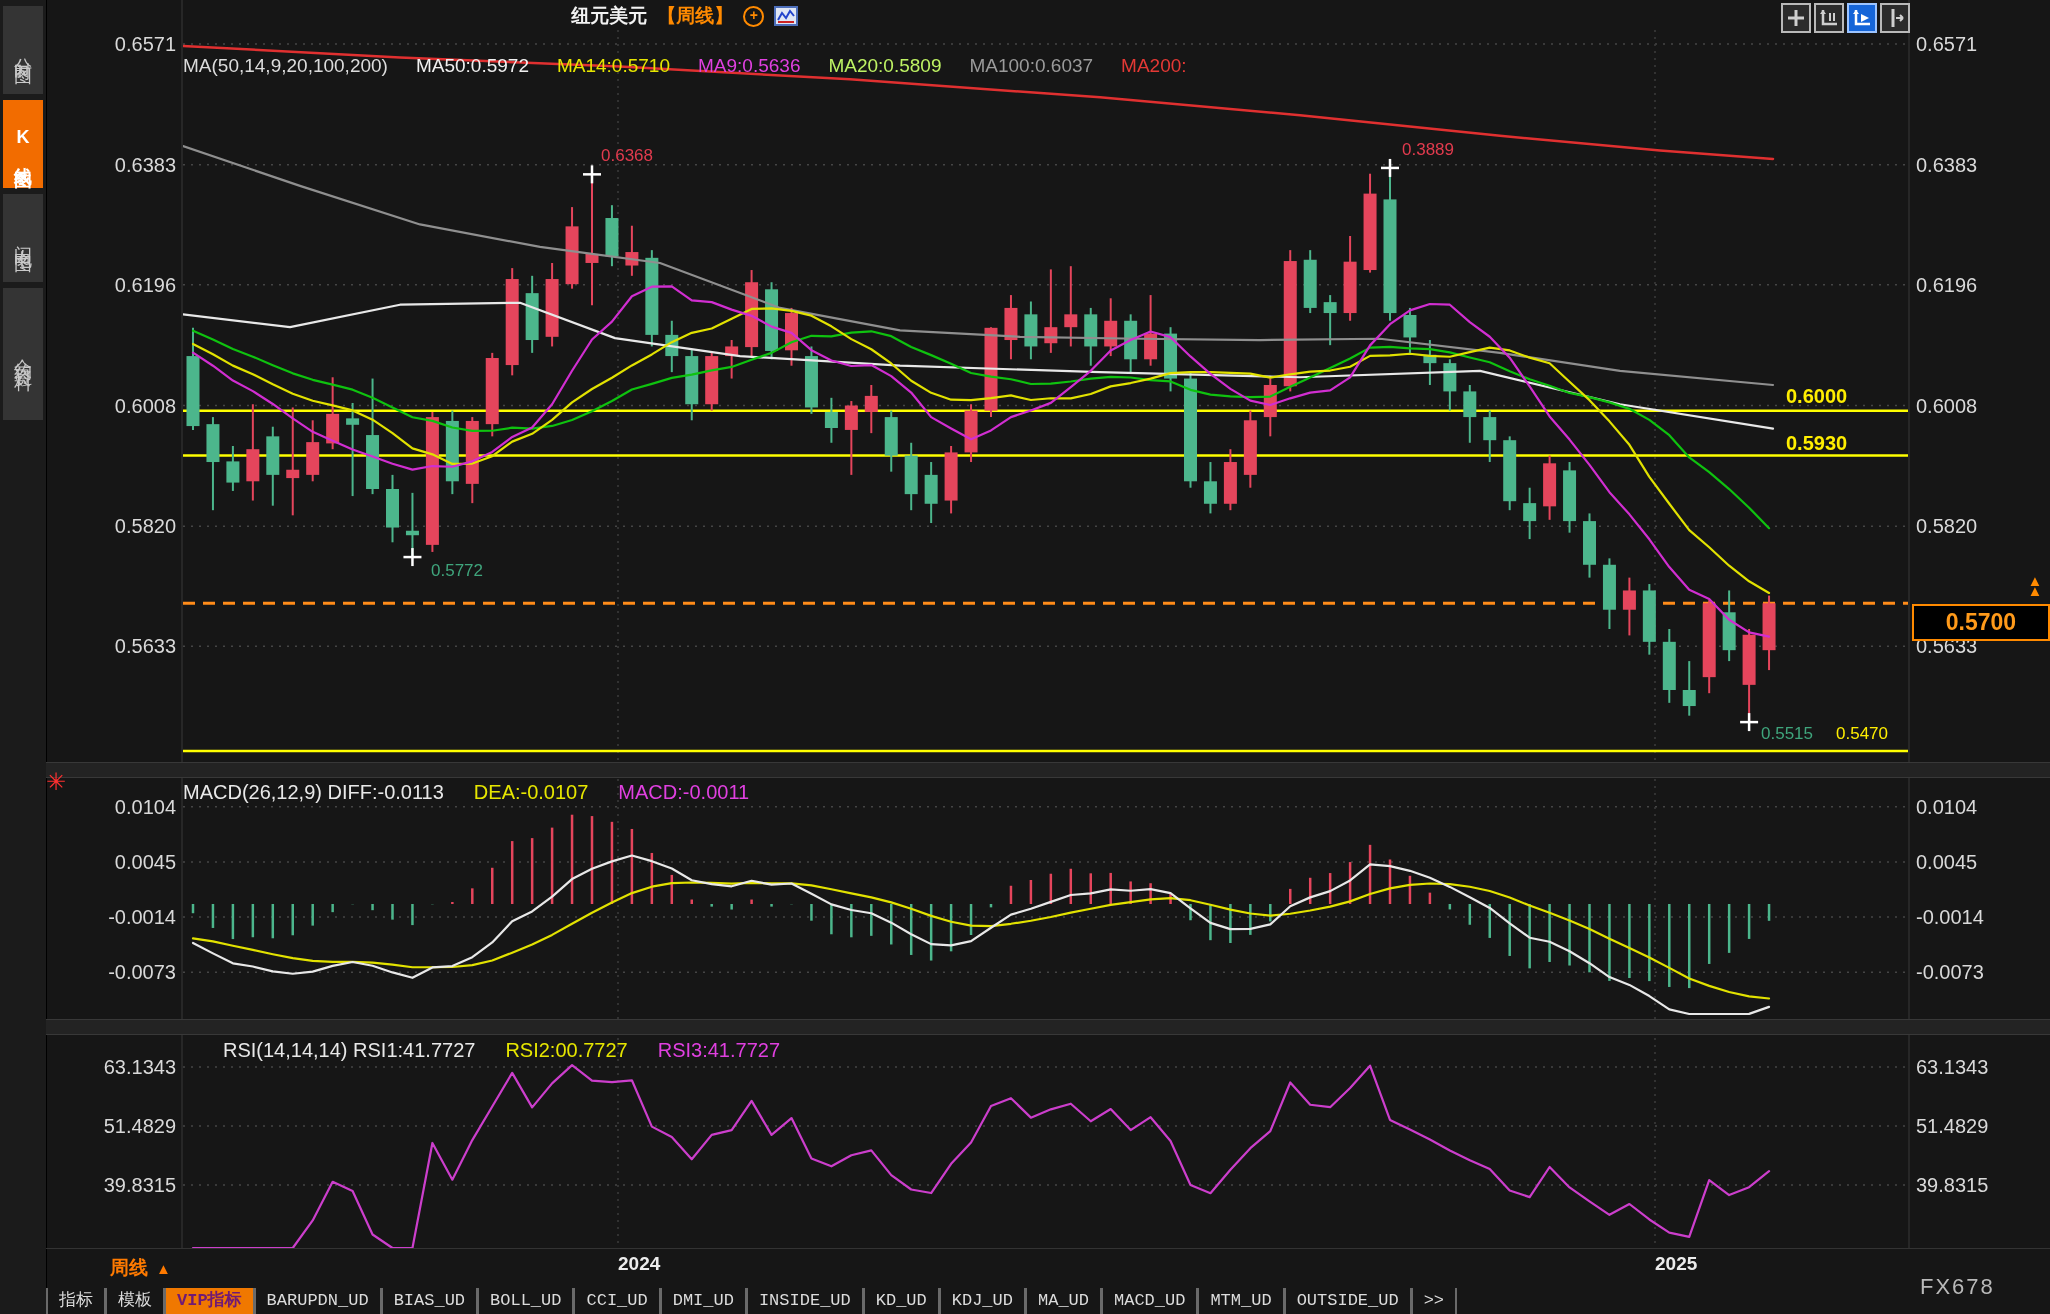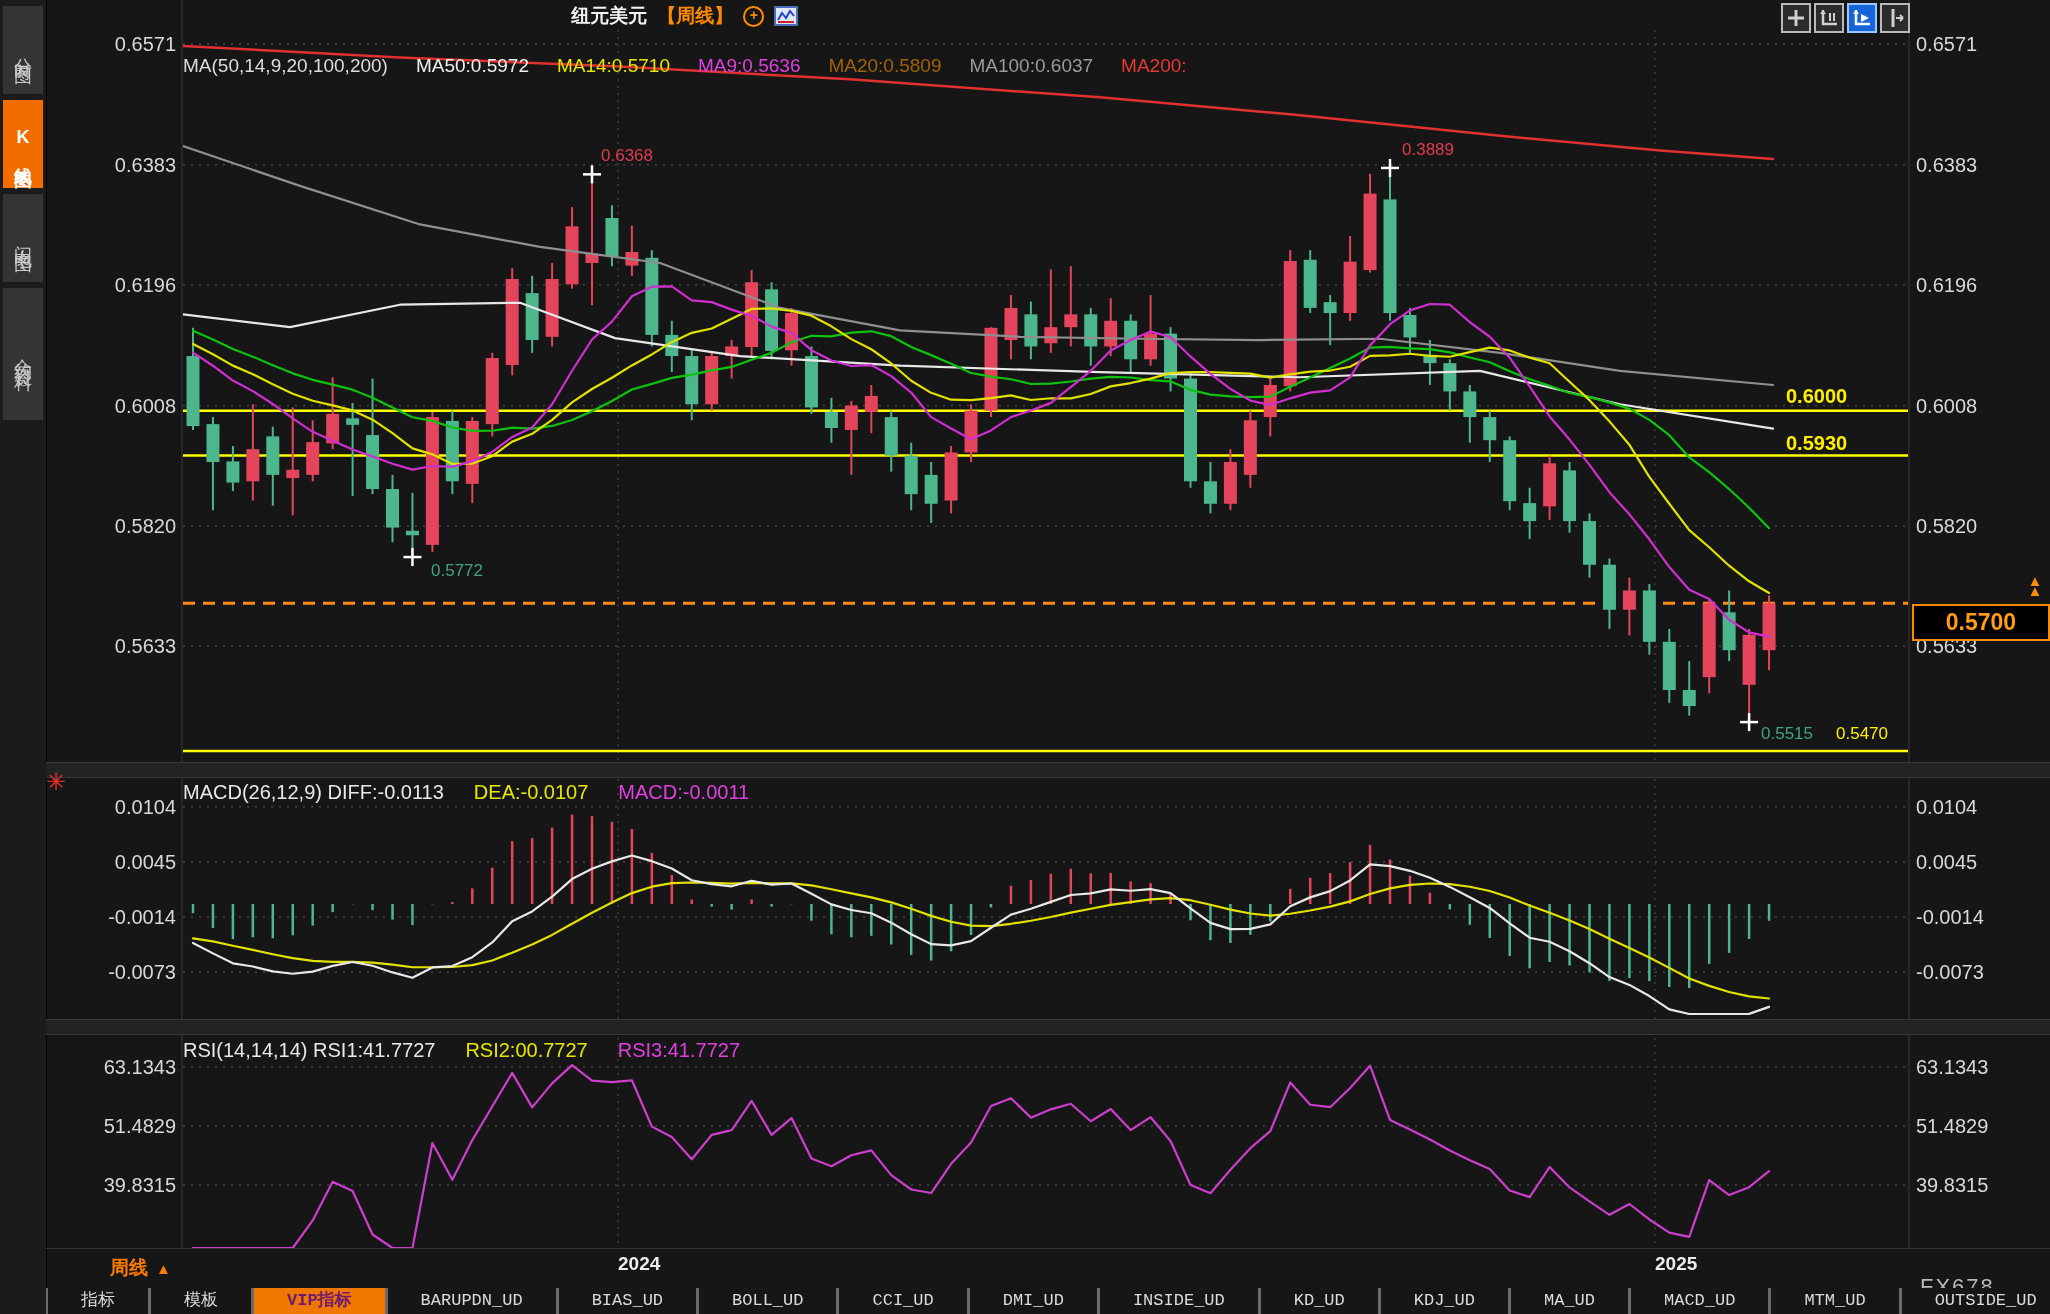--- a/index.html
+++ b/index.html
@@ -41,21 +41,21 @@
   
   .sep{position:absolute;left:46px;width:2004px;height:16px;background:#232323;border-top:1px solid #383838;border-bottom:1px solid #383838;box-sizing:border-box;}
   
   #xrow{position:absolute;left:46px;top:1248px;width:2004px;height:40px;border-top:1px solid #333;}
   .yr{position:absolute;top:4px;color:#ececec;font-size:19px;font-weight:bold;}
   #perlbl{position:absolute;left:64px;top:6px;color:#ff7a00;font-size:19px;font-weight:bold;display:flex;gap:8px;align-items:center;}
   #wm{position:absolute;left:1920px;top:1274px;color:#b9b9b9;font-size:22px;letter-spacing:2px;}
   #star{position:absolute;left:46px;top:768px;color:#ff3030;font-size:24px;}
   
   #tabs{position:absolute;left:46px;top:1288px;height:26px;display:flex;gap:3px;background:#6a6a6a;padding:0 2px 0 2px;width:fit-content;}
-  .tab{background:#161616;color:#dcdcdc;font-size:17px;line-height:26px;padding:0 33px;white-space:nowrap;cursor:pointer;
+  .tab{background:#161616;color:#dcdcdc;font-size:17px;line-height:26px;padding:0 11px;white-space:nowrap;cursor:pointer;
     font-family:"Liberation Mono","Liberation Sans",monospace;}
   .tab.active{background:#f07800;color:#701a75;font-weight:bold;font-family:Liberation Mono, monospace;}
 </style>
 </head>
 <body>
 
 <div id="stage">
 
   <svg id="chart" width="2050" height="1314">
       <defs>
@@ -373,21 +373,21 @@
         <polyline points="4,14 8,7 12,12 16,5 20,10" fill="none" stroke="#2244cc" stroke-width="2"></polyline>
         <line x1="4" y1="16" x2="20" y2="16" stroke="#cc2222" stroke-width="2"></line>
           </svg>
       </span>
     </div>
     <div id="ma-items" style="display:flex;gap:28px;">
         <span class="ma-item" style="color: rgb(220, 220, 220);">MA(50,14,9,20,100,200)</span>
         <span class="ma-item" style="color: rgb(240, 240, 240);">MA50:0.5972</span>
         <span class="ma-item" style="color: rgb(230, 230, 0);">MA14:0.5710</span>
         <span class="ma-item" style="color: rgb(224, 64, 224);">MA9:0.5636</span>
-        <span class="ma-item" style="color: #a16207;">MA20:0.5809</span>
+        <span class="ma-item" style="color: #bef264;">MA20:0.5809</span>
         <span class="ma-item" style="color: rgb(154, 154, 154);">MA100:0.6037</span>
         <span class="ma-item" style="color: rgb(229, 57, 53);">MA200:</span>
       </div>
   </div>
 
   <div class="tbtn" style="left:1781px;">
     <svg width="26" height="26">
         <line x1="13" y1="5" x2="13" y2="21" stroke="#cfcfcf" stroke-width="3"></line>
         <line x1="5" y1="13" x2="21" y2="13" stroke="#cfcfcf" stroke-width="3"></line>
       </svg>
@@ -459,21 +459,21 @@
 
   <div class="sep" style="top:762px;"></div>
   <div class="sep" style="top:1019px;"></div>
 
   <div class="phdr" id="macd-hdr" style="top:781px;">
       <span style="color: rgb(232, 232, 232);">MACD(26,12,9) DIFF:-0.0113</span>
       <span style="color: rgb(230, 230, 0);">DEA:-0.0107</span>
       <span style="color: rgb(224, 64, 224);">MACD:-0.0011</span>
     </div>
   <div class="phdr" id="rsi-hdr" style="top:1039px;">
-      <span style="color: rgb(232, 232, 232);">RSI(14,14,14) RSI1:41.7727</span>
+      <span style="color: rgb(232, 232, 232); padding-left: 40px;">RSI(14,14,14) RSI1:41.7727</span>
       <span style="color: rgb(230, 230, 0);">RSI2:00.7727</span>
       <span style="color: rgb(224, 64, 224);">RSI3:41.7727</span>
     </div>
 
   <div id="star">✳</div>
 
   <div id="xrow">
     <div id="perlbl">
       <span>周线</span>
       <span style="font-size:15px;">▲</span>

